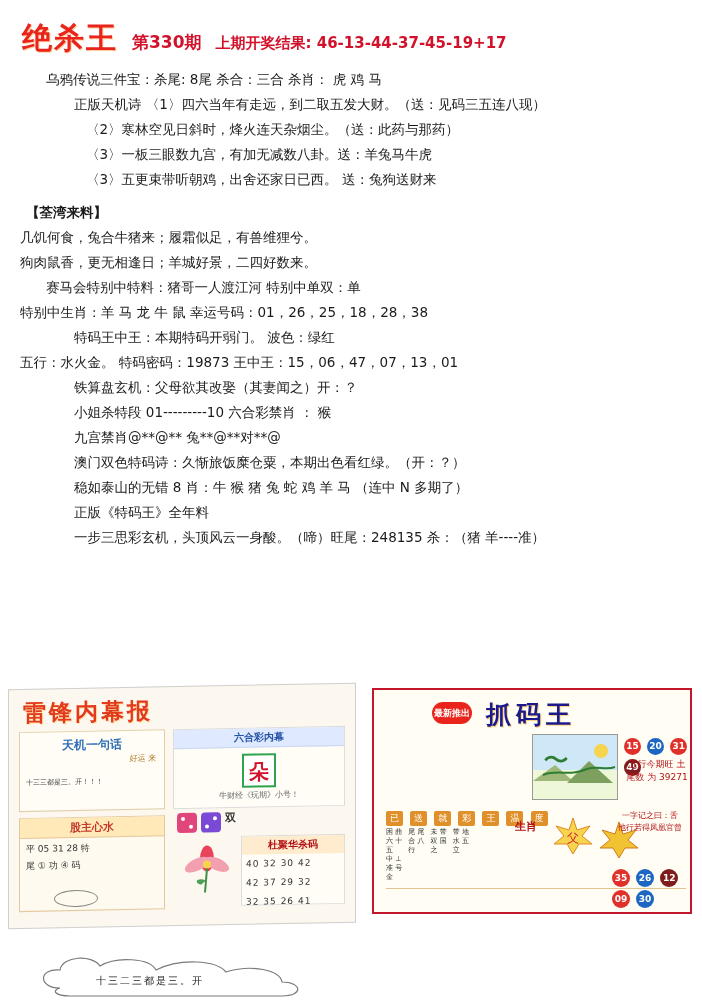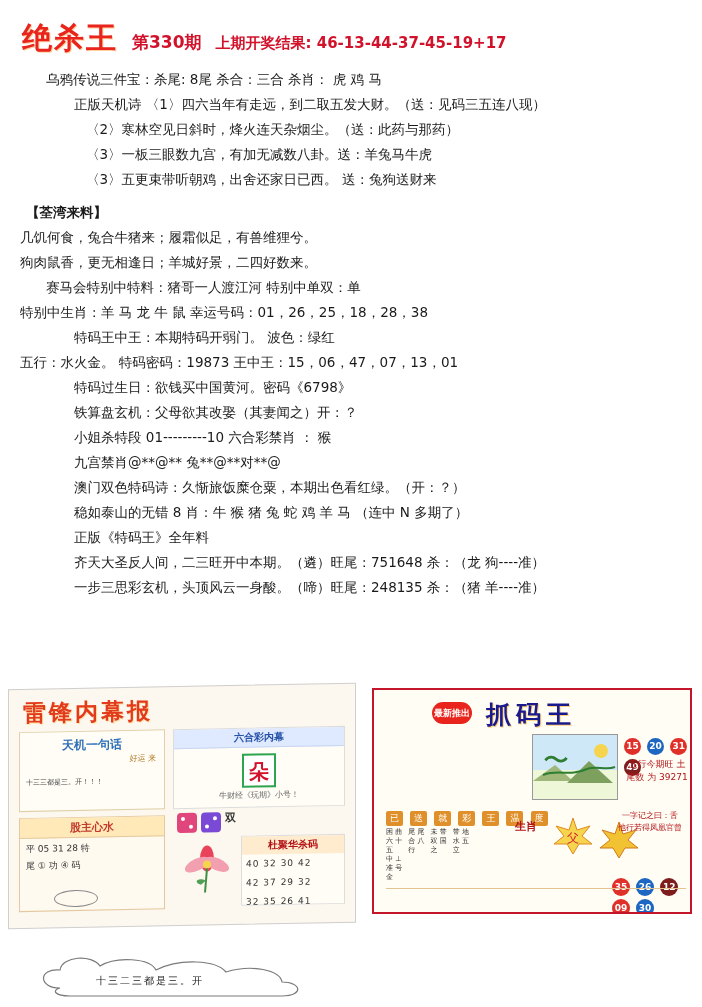--- a/index.html
+++ b/index.html
@@ -194,21 +194,21 @@
     font-weight: bold; line-height: 14px; text-align: center; width: 40px;
   }
   .pr-star {
     position: absolute; left: 176px; top: 126px; width: 46px; height: 40px;
   }
   .pr-star2 { left: 222px; top: 130px; }
   .pr-note {
     position: absolute; left: 236px; top: 120px; width: 80px;
     font-size: 8px; color: #b31217; line-height: 12px; text-align: center;
   }
-  .pr-balls2 { position: absolute; left: 238px; top: 185px; width: 78px; }
+  .pr-balls2 { position: absolute; left: 238px; top: 176px; width: 78px; }
   .pr-balls2 .ball { width: 18px; height: 18px; line-height: 18px; }
   .pr-bottom {
     position: absolute; left: 12px; top: 198px; width: 300px; height: 18px;
     border-top: 1px solid #e3c38f;
   }
 
   
   .cloud-wrap { position: absolute; left: 0; top: 952px; width: 702px; height: 55px; }
   .cloud {
     position: absolute; left: 30px; top: 2px; width: 300px; height: 46px;
@@ -235,28 +235,26 @@
     <div class="line i2">〈2〉寒林空见日斜时，烽火连天杂烟尘。（送：此药与那药）</div>
     <div class="line i2">〈3〉一板三眼数九宫，有加无减数八卦。送：羊兔马牛虎</div>
     <div class="line i2">〈3〉五更束带听朝鸡，出舍还家日已西。 送：兔狗送财来</div>
     <div class="line i6 bold">【荃湾来料】</div>
     <div class="line i0">几饥何食，兔合牛猪来；履霜似足，有兽维狸兮。</div>
     <div class="line i0">狗肉鼠香，更无相逢日；羊城好景，二四好数来。</div>
     <div class="line i4">赛马会特别中特料：猪哥一人渡江河  特别中单双：单</div>
     <div class="line i0">特别中生肖：羊  马  龙  牛  鼠  幸运号码：01，26，25，18，28，38</div>
     <div class="line i5">特码王中王：本期特码开弱门。    波色：绿红</div>
     <div class="line i0">五行：水火金。   特码密码：19873  王中王：15，06，47，07，13，01</div>
-    <div class="line i5">特码过生日：欲钱买中国黄河。密码《6798》</div>
     <div class="line i5">铁算盘玄机：父母欲其改娶（其妻闻之）开：？</div>
     <div class="line i5">小姐杀特段 01---------10                                 六合彩禁肖 ：  猴</div>
     <div class="line i5">九宫禁肖@**@** 兔**@**对**@</div>
     <div class="line i5">澳门双色特码诗：久惭旅饭糜仓粟，本期出色看红绿。（开：？）</div>
     <div class="line i5">稳如泰山的无错 8 肖：牛  猴  猪  兔  蛇  鸡  羊  马  （连中 N 多期了）</div>
     <div class="line i5">正版《特码王》全年料</div>
-    <div class="line i5">齐天大圣反人间，二三旺开中本期。（遴）旺尾：751648 杀：（龙   狗----准）</div>
     <div class="line i5">一步三思彩玄机，头顶风云一身酸。（啼）旺尾：248135 杀：（猪    羊----准）</div>
   </div>
 
   <div class="cards">
 
     <div class="poster-left">
       <div class="pl-inner">
         <div class="pl-title">雷锋内幕报</div>
         <div class="pl-bars">
           <i style="background:#e84b3c"></i><i style="background:#f2a63b"></i><i style="background:#f6e05e"></i><i style="background:#56b46b"></i><i style="background:#4a90d9"></i><i style="background:#8e6fd6"></i>

